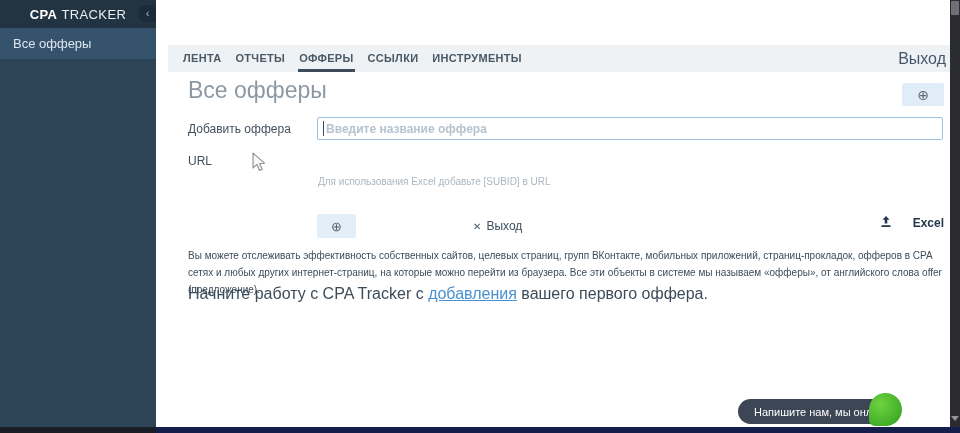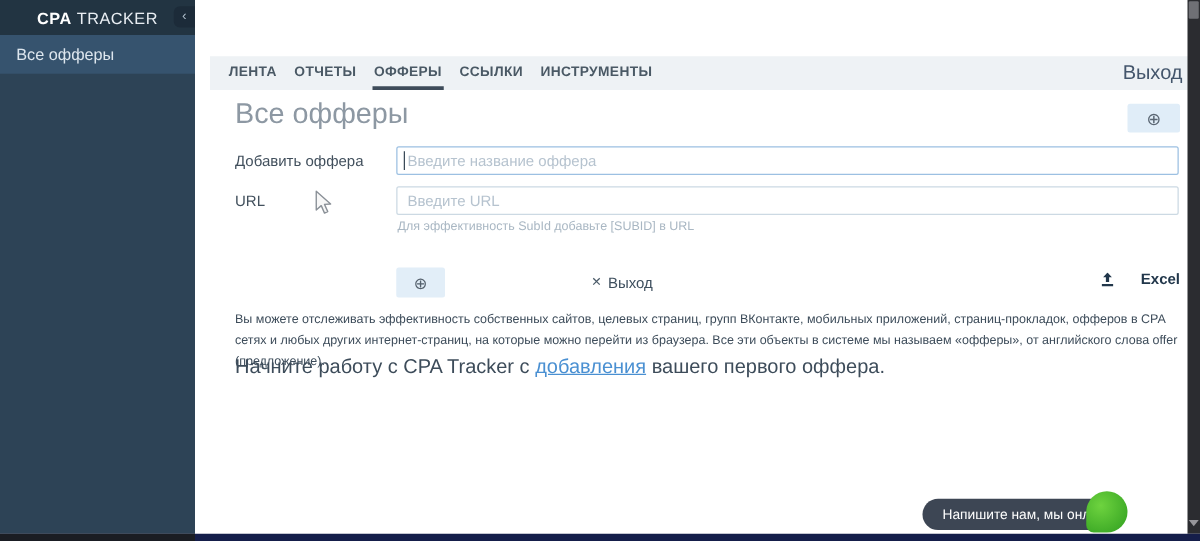--- a/index.html
+++ b/index.html
@@ -26,32 +26,32 @@
   .logout{margin-left:auto;align-self:center;font-size:16px;font-weight:400;color:#44566c;cursor:pointer;}
   .page-title{position:absolute;left:20px;top:32px;font-size:23px;font-weight:400;color:#8d98a3;}
   .add-btn{position:absolute;right:18px;top:38px;width:42px;height:23px;background:#e0edf8;border:none;
     border-radius:2px;color:#5a6673;font-size:14px;line-height:14px;display:flex;align-items:center;justify-content:center;cursor:pointer;padding:0;}
   
   .form-label{position:absolute;left:20px;font-size:12px;color:#42505d;}
   .lbl-name{top:77px;} .lbl-url{top:109px;}
   .text-input{position:absolute;left:149px;width:626px;height:23px;box-sizing:border-box;border:1px solid #ccd9e3;
     border-radius:2px;font-family:"Liberation Sans",sans-serif;font-size:12px;color:#42505d;padding:0 8px;outline:none;background:#fff;}
   .text-input::placeholder{color:#b6c3cf;}
-  .input-name{top:72px;border-color:#9cc0e2;}
+  .input-name{top:72px;border-color:#9cc0e2;font-weight:bold;}
   .input-url{top:104px;}
   .caret{position:absolute;left:155px;top:76px;width:1px;height:15px;background:#3a4a58;}
   .hint{position:absolute;left:150px;top:131px;font-size:10px;color:#a9b7c3;}
   .submit-btn{position:absolute;left:149px;top:169px;height:24px;background:#e2eef8;border:none;border-radius:2px;
     font-family:"Liberation Sans",sans-serif;font-size:12px;color:#3e4f5e;padding:0 14px;display:flex;align-items:center;gap:7px;cursor:pointer;}
   .submit-btn .plus{font-size:13px;color:#54606c;}
   .cancel-btn{position:absolute;left:299px;top:169px;height:24px;background:none;border:none;
     font-family:"Liberation Sans",sans-serif;font-size:12px;color:#3e4f5e;display:flex;align-items:center;gap:5px;cursor:pointer;}
   .cancel-btn .x{font-size:10px;color:#4a5a68;}
   .excel-btn{position:absolute;right:18px;top:171px;background:none;border:none;font-family:"Liberation Sans",sans-serif;
-    font-size:12px;font-weight:700;color:#22374b;display:flex;align-items:flex-end;gap:21px;cursor:pointer;padding:0;}
+    font-size:12px;font-weight:700;color:#22374b;display:flex;align-items:flex-start;gap:21px;cursor:pointer;padding:0;}
   
   .paragraph{position:absolute;left:20px;top:202px;width:772px;font-size:10px;line-height:17px;color:#3d4c5a;}
   .start-line{position:absolute;left:20px;top:240px;font-size:16px;color:#3d4c5a;text-align:center;}
   .start-line a{color:#4a90d2;text-decoration:underline;cursor:pointer;}
   
   .scrollbar{position:absolute;right:0;top:0;width:10px;height:427px;background:#2b2c30;}
   .scroll-thumb{position:absolute;top:1px;left:1px;width:8px;height:14px;background:#6f7075;border-radius:1px;cursor:pointer;}
   .scroll-down{position:absolute;left:1px;bottom:6px;width:0;height:0;border-left:4px solid transparent;
     border-right:4px solid transparent;border-top:5px solid #96969a;cursor:pointer;}
   
@@ -107,23 +107,22 @@
   <div class="page-title">Все офферы</div>
   <button class="add-btn">
     <span>⊕</span>
   </button>
 
   <div class="form-label lbl-name">Добавить оффера</div>
   <input class="text-input input-name" type="text" placeholder="Введите название оффера" style="">
   <div class="caret"></div>
 
   <div class="form-label lbl-url">URL</div>
-  <input class="text-input input-url" type="text" placeholder="Введите URL" style="">
 
-  <div class="hint">Для эффективность SubId добавьте [SUBID] в URL</div>
+  <div class="hint">Для использования Excel добавьте [SUBID] в URL</div>
 
   <button class="submit-btn">
     <span class="plus">⊕</span>
   </button>
   <button class="cancel-btn">
     <span class="x">✕</span>
     <span>Выход</span>
   </button>
   <button class="excel-btn">
     <svg width="12" height="12" viewBox="0 0 12 12">

